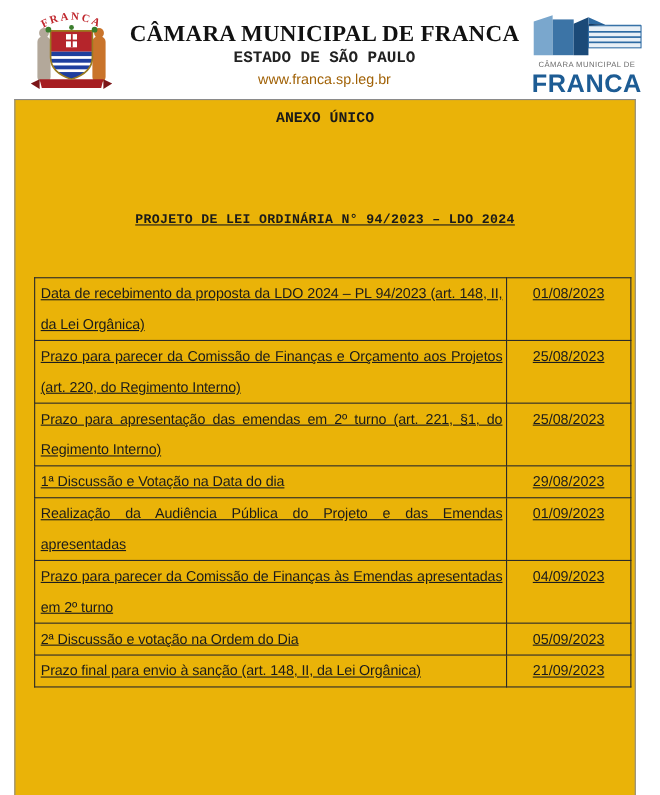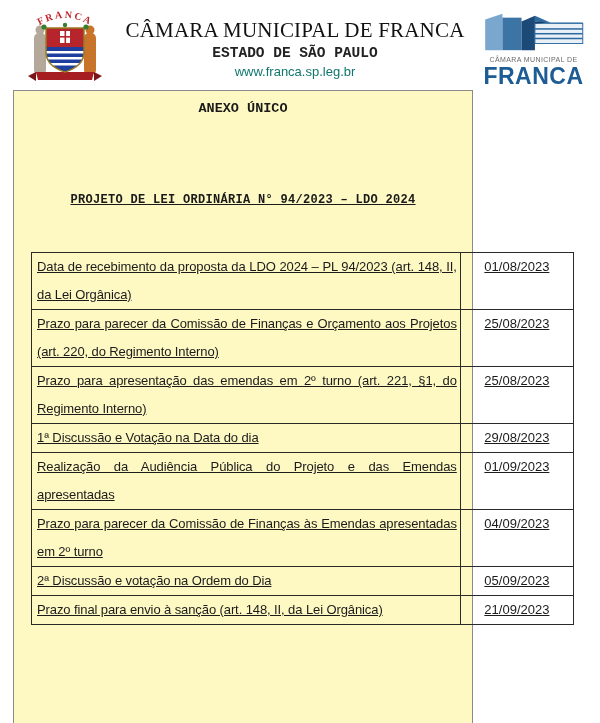--- a/index.html
+++ b/index.html
@@ -16,47 +16,47 @@
 
   
   .header { position: absolute; left: 0; top: 0; width: 600px; height: 88px; }
   .crest { position: absolute; left: 24px; top: 6px; width: 82px; height: 78px; }
   .header-center {
     position: absolute; left: 100px; top: 18px; width: 390px;
     text-align: center;
   }
   .header-title {
     font-family: "Liberation Serif", serif;
-    font-weight: normal; font-size: 21px; line-height: 25px; color: #111;
+    font-weight: bold; font-size: 21px; line-height: 25px; color: #111;
     letter-spacing: 0.2px;
   }
   .header-subtitle {
     font-family: Liberation Mono, monospace;
     font-weight: bold; font-size: 14.5px; line-height: 17px; color: #222;
     margin-top: 2px;
   }
   .header-url {
     font-family: "Liberation Sans", sans-serif;
-    font-size: 13px; line-height: 16px; color: #0f766e; margin-top: 2px;
+    font-size: 13px; line-height: 16px; color: #a16207; margin-top: 2px;
   }
   .logo { position: absolute; left: 477px; top: 10px; width: 113px; text-align: center; }
   .logo-building { display: block; width: 113px; height: 44px; }
   .logo-small {
     font-size: 7px; letter-spacing: 0.4px; color: #6b6b6b;
     line-height: 9px; margin-top: 1px; white-space: nowrap;
   }
   .logo-big {
     font-size: 23px; font-weight: bold; color: #1d5c94;
     letter-spacing: 0.5px; line-height: 24px;
   }
 
   
   .doc-box {
-    position: absolute; left: 13px; top: 90px; width: 460px; height: 633px;
-    border: 1px solid #8a8a8a; border-bottom: none; background: #fef9c3;
+    position: absolute; left: 13px; top: 90px; width: 565px; height: 633px;
+    border: 1px solid #8a8a8a; border-bottom: none; background: #eab308;
   }
   .mono-heading {
     position: absolute; left: 0; width: 100%; text-align: center;
     font-family: "Liberation Mono", monospace; font-weight: bold; color: #1a1a1a;
   }
   .anexo  { top: 10px;  font-size: 13.5px; }
   .crono  { top: 73px;  font-size: 13.5px; }
   .projeto{ top: 102px;  font-size: 12px; letter-spacing: 0.3px; text-decoration: underline; }
 
   

